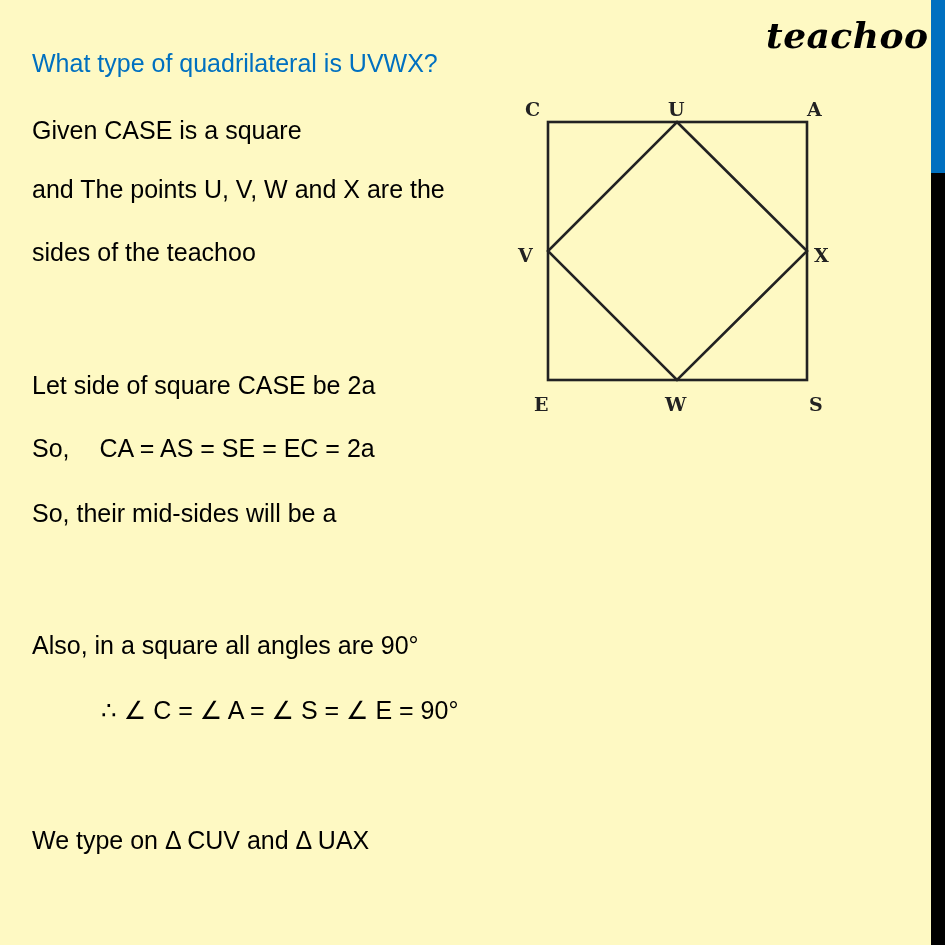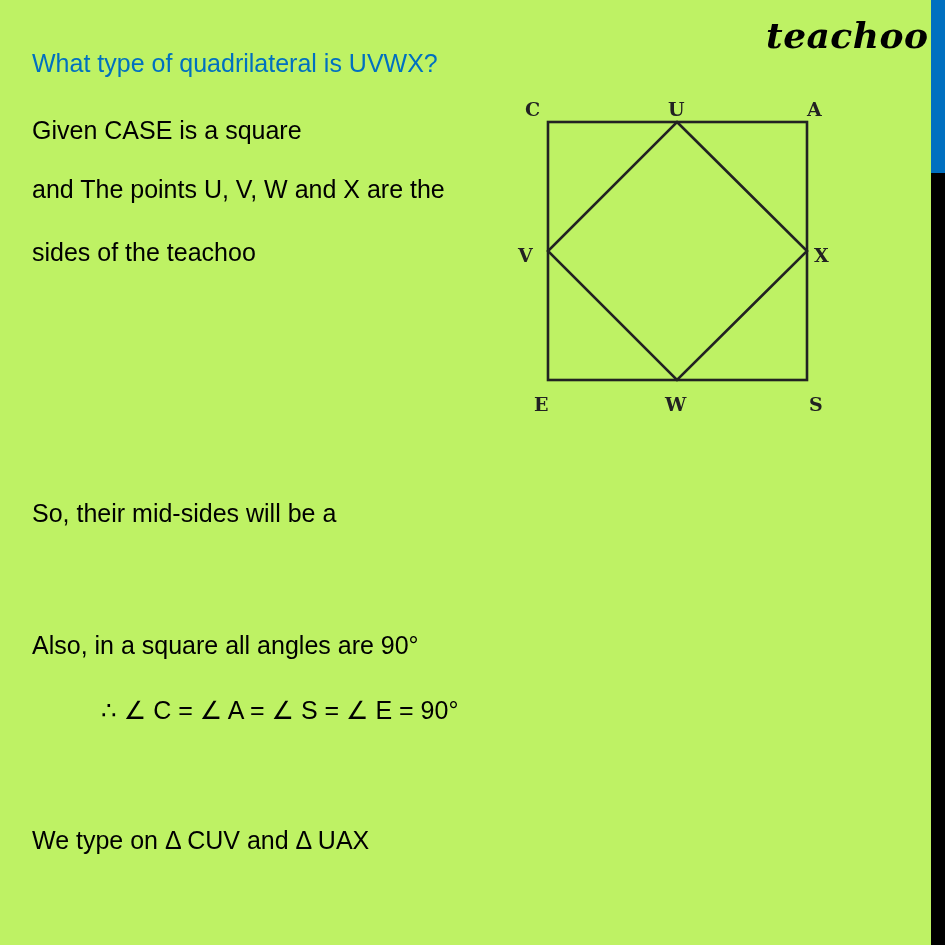--- a/index.html
+++ b/index.html
@@ -2,21 +2,21 @@
 <html><head>
 <meta charset="utf-8">
 <style>
   html, body { margin: 0; padding: 0; }
   body {
     width: 945px; height: 945px; position: relative; overflow: hidden;
     background: #ffffff;
     font-family: "Liberation Sans", "DejaVu Sans", sans-serif;
     color: #000;
   }
-  .slide { position: absolute; left: 0; top: 0; width: 931px; height: 945px; background: #bef264; }
+  .slide { position: absolute; left: 0; top: 0; width: 931px; height: 945px; background: #fef9c3; }
   .sidebar { position: absolute; left: 931px; top: 0; width: 14px; height: 945px; }
   .sidebar .blue { position: absolute; left: 0; top: 0; width: 14px; height: 173px; }
   .sidebar .black { position: absolute; left: 0; top: 173px; width: 14px; height: 772px; }
 
   .logo {
     position: absolute; left: 766px; top: 14px;
     font-family: "DejaVu Serif", serif; font-style: italic; font-weight: bold;
     font-size: 36px; letter-spacing: 0.5px; color: #000;
   }
 
@@ -46,21 +46,23 @@
   <div class="logo">teachoo</div>
 
   <div class="line title" style="color:#0070c0">What type of quadrilateral is UVWX?</div>
 
   <div class="line l1"><span>Given </span><b>CASE is a square</b></div>
 
   <div class="line l2"><span>and The points U, V, W and X are the</span></div>
 
   <div class="line l3"><b>sides</b><span> of the teachoo</span></div>
 
+  <div class="line l4"><span>Let </span><b>side of square</b><span> CASE be </span><b>2a</b></div>
 
+  <div class="line l5"><span>So,</span><span class="gap"></span><span>CA = AS = SE = EC = 2a</span></div>
 
   <div class="line l6"><span>So, their </span><b>mid-sides will be a</b></div>
 
   <div class="line l7"><span>Also, in a square all angles are 90°</span></div>
 
   <div class="line l8"><span>∴ ∠ C = ∠ A = ∠ S = ∠ E = 90°</span></div>
 
   <div class="line l9"><span>We type on </span><b>Δ CUV and Δ UAX</b></div>
 
   <div class="figure">

